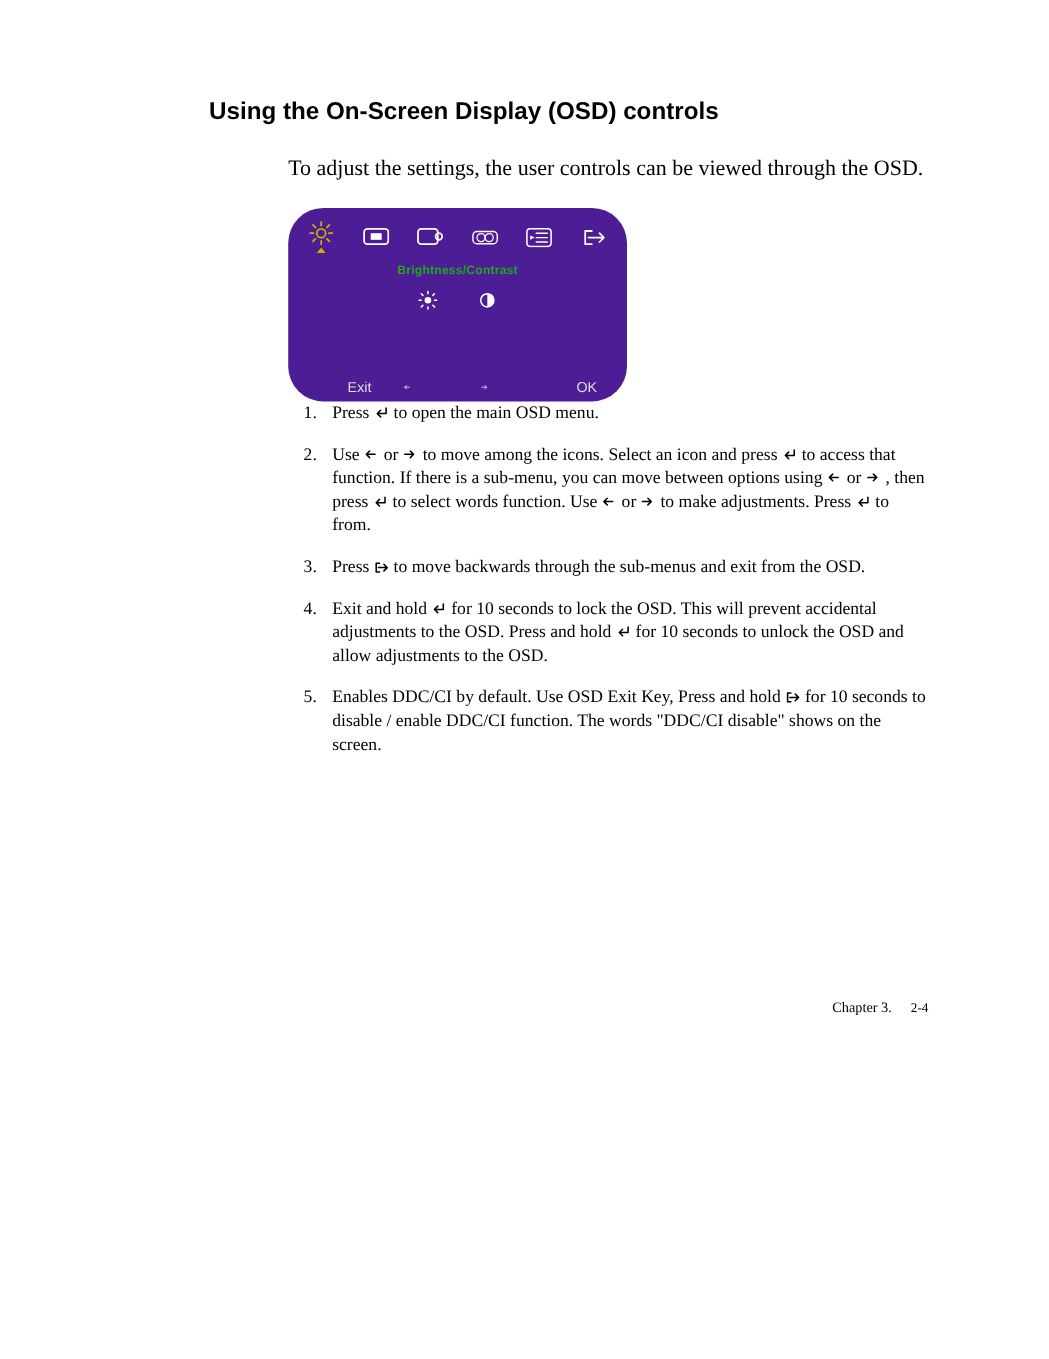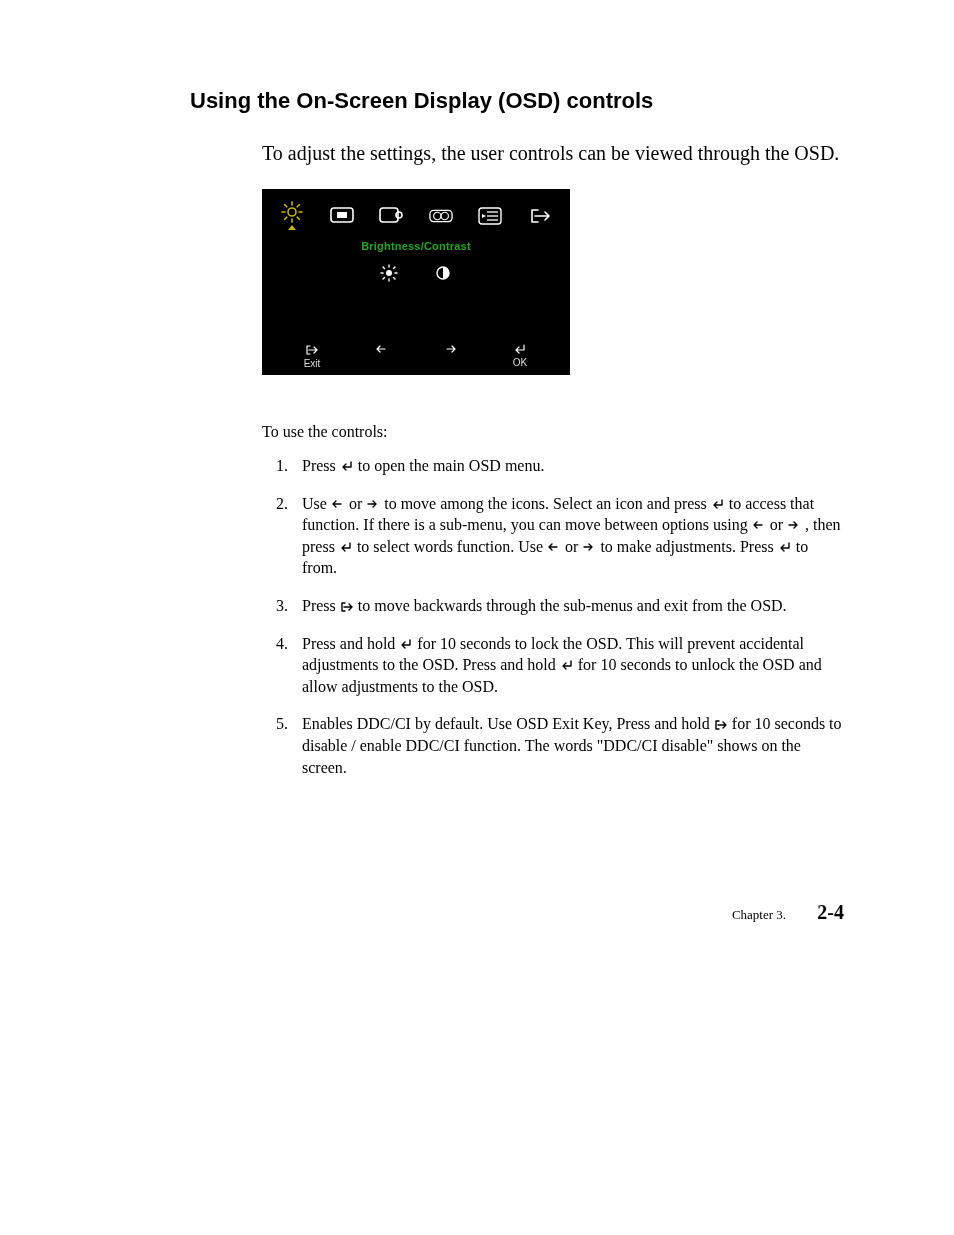--- a/index.html
+++ b/index.html
@@ -23,25 +23,26 @@
     margin: 0 0 28px 0;
   }
   .intro {
     margin: 0 0 24px 72px;
     font-size: 20px;
   }
   
   .osd {
     margin-left: 72px;
     width: 308px;
-    background: #000000;
+    background: #4c1d95;
     color: #fff;
     font-family: Arial, Helvetica, sans-serif;
     position: relative;
     padding: 6px 0 6px 0;
+    border-radius: 32px;
   }
   .osd-top {
     display: flex;
     align-items: center;
     justify-content: space-between;
     padding: 6px 18px 4px 18px;
   }
   .osd-icon {
     display: inline-flex;
     align-items: center;
@@ -66,24 +67,24 @@
     padding-bottom: 56px;
   }
   .osd-bottom {
     display: flex;
     align-items: flex-start;
     justify-content: space-between;
     padding: 4px 36px 0 36px;
   }
   .osd-btn {
     display: flex;
-    flex-direction: column;
-    align-items: center;
-    gap: 2px;
-    font-size: 10px;
+    flex-direction: row;
+    align-items: center;
+    gap: 18px;
+    font-size: 13px;
     color: #ddd;
     width: 28px;
   }
   .brightness-with-marker {
     display: flex;
     flex-direction: column;
     align-items: center;
     gap: 2px;
   }
   .after-osd {
@@ -111,23 +112,23 @@
   }
   .inline-icon svg { display: block; }
   .footer {
     position: absolute;
     bottom: 50px;
     right: 110px;
     font-family: "Palatino Linotype", "Book Antiqua", Palatino, Georgia, serif;
     font-size: 13px;
   }
   .footer .pg {
-    font-weight: 700;
-    font-size: 20px;
-    margin-left: 28px;
+    font-weight: 400;
+    font-size: 12px;
+    margin-left: 14px;
   }
 </style>
 </head>
 <body>
 
 <svg width="0" height="0" style="position:absolute">
   <defs>
 
     <g id="ico-enter">
       <path d="M11 1 V6 H3 M3 6 L6 3 M3 6 L6 9" stroke="#000" stroke-width="1.4" fill="none" stroke-linecap="round" stroke-linejoin="round"></path>
@@ -271,23 +272,20 @@
       </div>
       <div class="osd-btn">
         <svg width="13" height="11" viewBox="0 0 13 11">
             <use href="#w-enter"></use>
           </svg>
         <span>OK</span>
       </div>
     </div>
   </div>
 
-  <div class="after-osd">
-    <p>To use the controls:</p>
-  </div>
 
   <ol class="steps">
     <li>
       <span>Press </span>
       <span class="inline-icon"><svg width="13" height="11" viewBox="0 0 13 11">
             <use href="#ico-enter"></use>
           </svg></span>
       <span> to open the main OSD menu.</span>
     </li>
 
@@ -333,21 +331,21 @@
 
     <li>
       <span>Press </span>
       <span class="inline-icon"><svg width="14" height="12" viewBox="0 0 14 12">
             <use href="#ico-exit"></use>
           </svg></span>
       <span> to move backwards through the sub-menus and exit from the OSD.</span>
     </li>
 
     <li>
-      <span>Press and hold  </span>
+      <span>Exit and hold  </span>
       <span class="inline-icon"><svg width="13" height="11" viewBox="0 0 13 11">
             <use href="#ico-enter"></use>
           </svg></span>
       <span>  for 10 seconds to lock the OSD. This will prevent accidental adjustments to the OSD. Press and hold </span>
       <span class="inline-icon"><svg width="13" height="11" viewBox="0 0 13 11">
             <use href="#ico-enter"></use>
           </svg></span>
       <span>  for 10 seconds to unlock the OSD and allow adjustments to the OSD.</span>
     </li>
 

